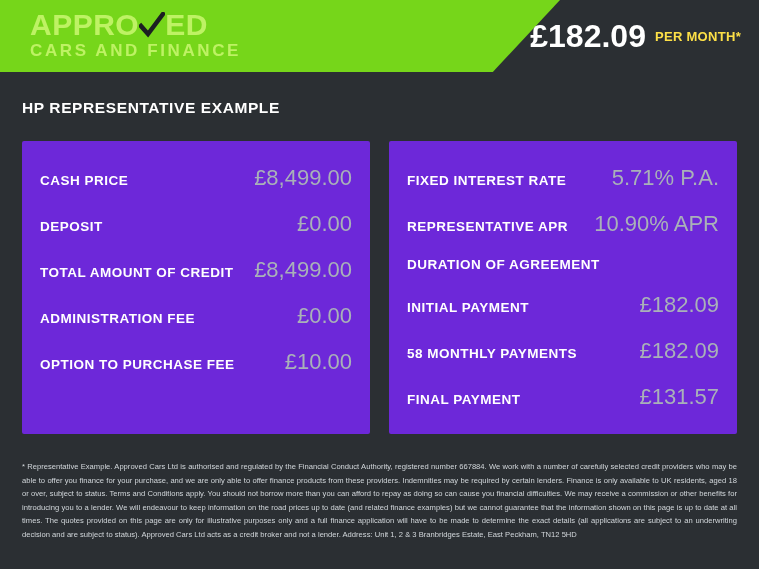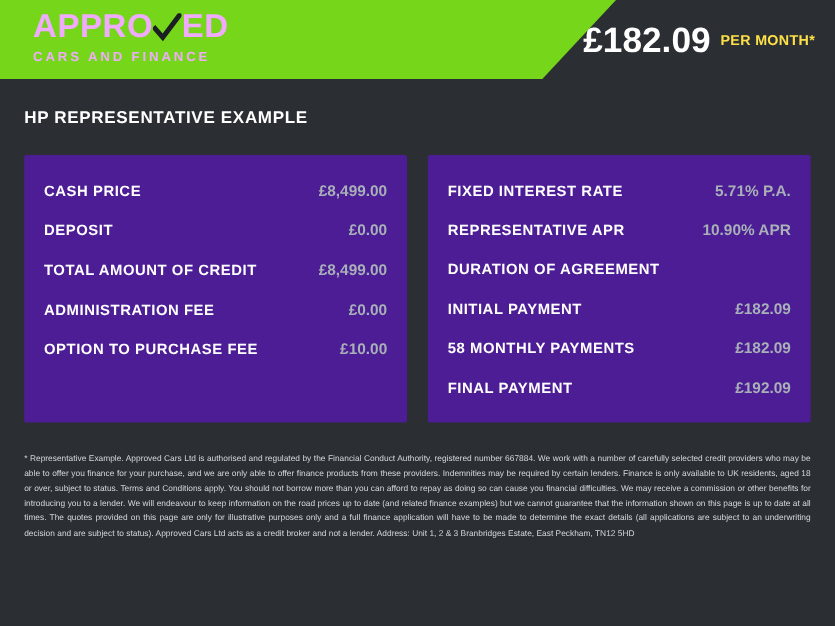--- a/index.html
+++ b/index.html
@@ -30,39 +30,39 @@
     height: 72px;
     background: #7ed321;
     background: #76d61a;
     -webkit-clip-path: polygon(0 0, 100% 0, 88% 100%, 0 100%);
     clip-path: polygon(0 0, 100% 0, 88% 100%, 0 100%);
   }
   .logo {
     position: absolute;
     left: 30px;
     top: 9px;
-    color: #f0abfc;
+    color: #bef264;
   }
   .logo-top {
     font-size: 30px;
     font-weight: bold;
     letter-spacing: 0.5px;
     line-height: 32px;
     display: flex;
     align-items: center;
   }
   .logo-top .tick {
     display: inline-block;
     position: relative;
     width: 26px;
     height: 30px;
   }
   .logo-top .tick svg { position: absolute; left: 0; top: 2px; }
   .logo-bottom {
-    font-size: 12px;
+    font-size: 17px;
     font-weight: bold;
     letter-spacing: 2.6px;
     line-height: 20px;
     margin-top: 0px;
   }
   .price-wrap {
     position: absolute;
     right: 18px;
     top: 0;
     height: 72px;
@@ -95,42 +95,42 @@
 
   
   .panels {
     display: flex;
     gap: 19px;
     padding: 24px 22px 0 22px;
     box-sizing: border-box;
   }
   .panel {
     flex: 1 1 0;
-    background: #4c1d95;
+    background: #6d28d9;
     border-radius: 2px;
     padding: 14px 0 14px 0;
     box-sizing: border-box;
     min-width: 0;
   }
   .row {
     display: flex;
     align-items: baseline;
     justify-content: space-between;
     padding: 10px 18px 10px 18px;
   }
   .row-label {
     font-size: 13.5px;
     font-weight: bold;
     letter-spacing: 0.5px;
     color: #ffffff;
     white-space: nowrap;
   }
   .row-value {
-    font-size: 14px;
-    font-weight: bold;
+    font-size: 22px;
+    font-weight: normal;
     color: #a9b1b8;
     white-space: nowrap;
     text-align: center;
   }
 
   
   .footnote {
     margin: 26px 22px 0 22px;
     font-size: 7.6px;
     line-height: 13.6px;
@@ -206,19 +206,19 @@
     <div class="row">
       <span class="row-label">INITIAL PAYMENT</span>
       <span class="row-value">£182.09</span>
     </div>
     <div class="row">
       <span class="row-label">58 MONTHLY PAYMENTS</span>
       <span class="row-value">£182.09</span>
     </div>
     <div class="row">
       <span class="row-label">FINAL PAYMENT</span>
-      <span class="row-value">£192.09</span>
+      <span class="row-value">£131.57</span>
     </div>
   </div>
 
 </div>
 
 <div class="footnote">* Representative Example. Approved Cars Ltd is authorised and regulated by the Financial Conduct Authority, registered number 667884. We work with a number of carefully selected credit providers who may be able to offer you finance for your purchase, and we are only able to offer finance products from these providers. Indemnities may be required by certain lenders. Finance is only available to UK residents, aged 18 or over, subject to status. Terms and Conditions apply. You should not borrow more than you can afford to repay as doing so can cause you financial difficulties. We may receive a commission or other benefits for introducing you to a lender. We will endeavour to keep information on the road prices up to date (and related finance examples) but we cannot guarantee that the information shown on this page is up to date at all times. The quotes provided on this page are only for illustrative purposes only and a full finance application will have to be made to determine the exact details (all applications are subject to an underwriting decision and are subject to status). Approved Cars Ltd acts as a credit broker and not a lender. Address: Unit 1, 2 &amp; 3 Branbridges Estate, East Peckham, TN12 5HD</div>
 
 </body></html>

